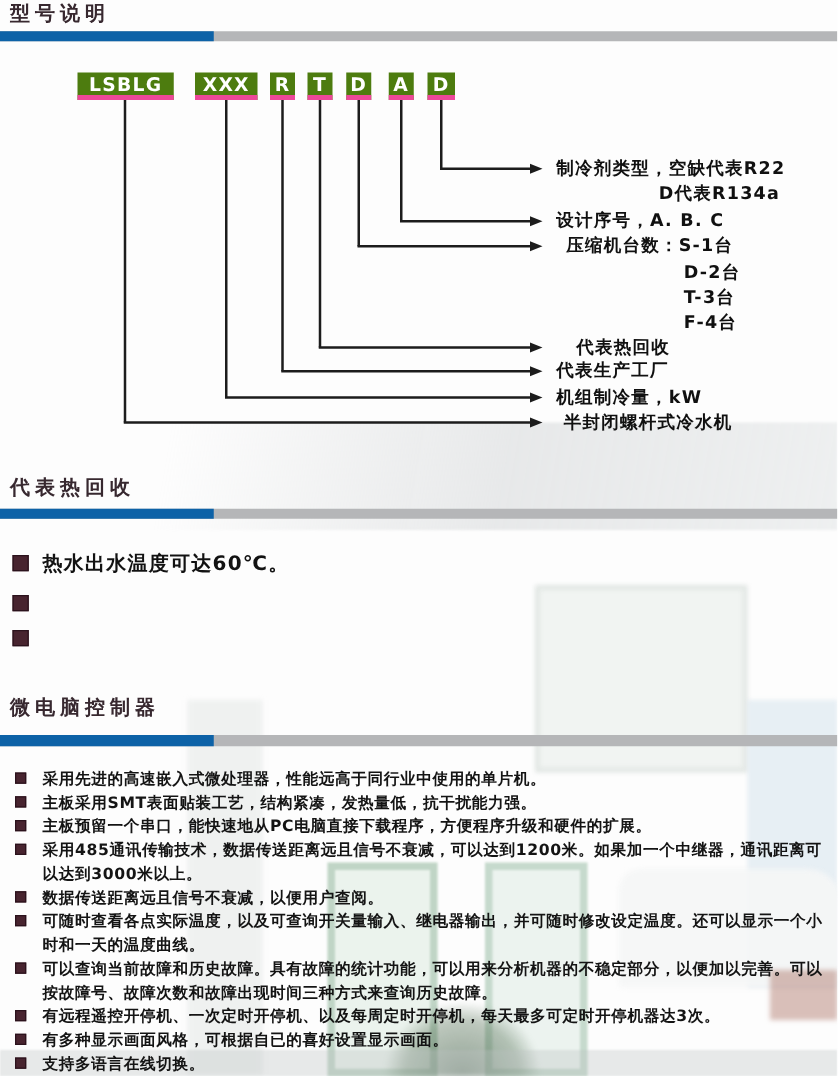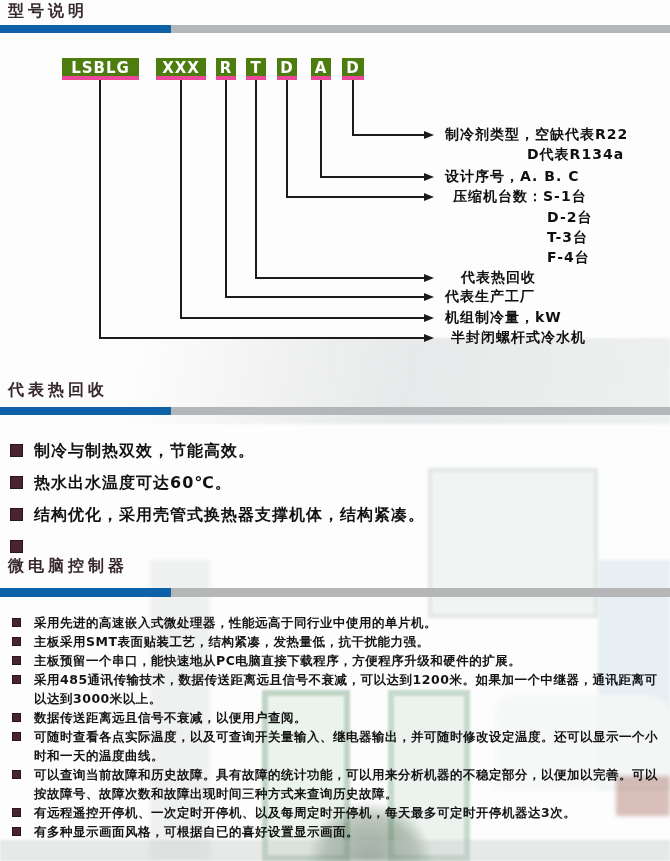--- a/index.html
+++ b/index.html
@@ -126,29 +126,24 @@
   <div class="dlabel" style="left:451px;top:329px;">半封闭螺杆式冷水机</div>
 
   <div class="heading" style="top:380px;">代表热回收</div>
   <div class="rule" style="top:407px;">
       <div class="blue"></div>
     </div>
 
   <div class="feature-list">
     <div class="feature-item">
       <span class="sq"></span>
-      <span class="txt">制冷与制热双效，节能高效。</span>
-    </div>
-    <div class="feature-item">
-      <span class="sq"></span>
       <span class="txt">热水出水温度可达60℃。</span>
     </div>
     <div class="feature-item">
       <span class="sq"></span>
-      <span class="txt">结构优化，采用壳管式换热器支撑机体，结构紧凑。</span>
     </div>
     <div class="feature-item">
       <span class="sq"></span>
     </div>
   </div>
 
   <div class="heading" style="top:556px;">微电脑控制器</div>
   <div class="rule" style="top:588px;height:9px;">
       <div class="blue" style="height:9px;"></div>
     </div>
@@ -183,15 +178,19 @@
       <span class="txt">可以查询当前故障和历史故障。具有故障的统计功能，可以用来分析机器的不稳定部分，以便加以完善。可以按故障号、故障次数和故障出现时间三种方式来查询历史故障。</span>
     </div>
     <div class="ctrl-item">
       <span class="sq"></span>
       <span class="txt">有远程遥控开停机、一次定时开停机、以及每周定时开停机，每天最多可定时开停机器达3次。</span>
     </div>
     <div class="ctrl-item">
       <span class="sq"></span>
       <span class="txt">有多种显示画面风格，可根据自已的喜好设置显示画面。</span>
     </div>
+    <div class="ctrl-item">
+      <span class="sq"></span>
+      <span class="txt">支持多语言在线切换。</span>
+    </div>
   </div>
 
 </div>
 
 </body></html>

